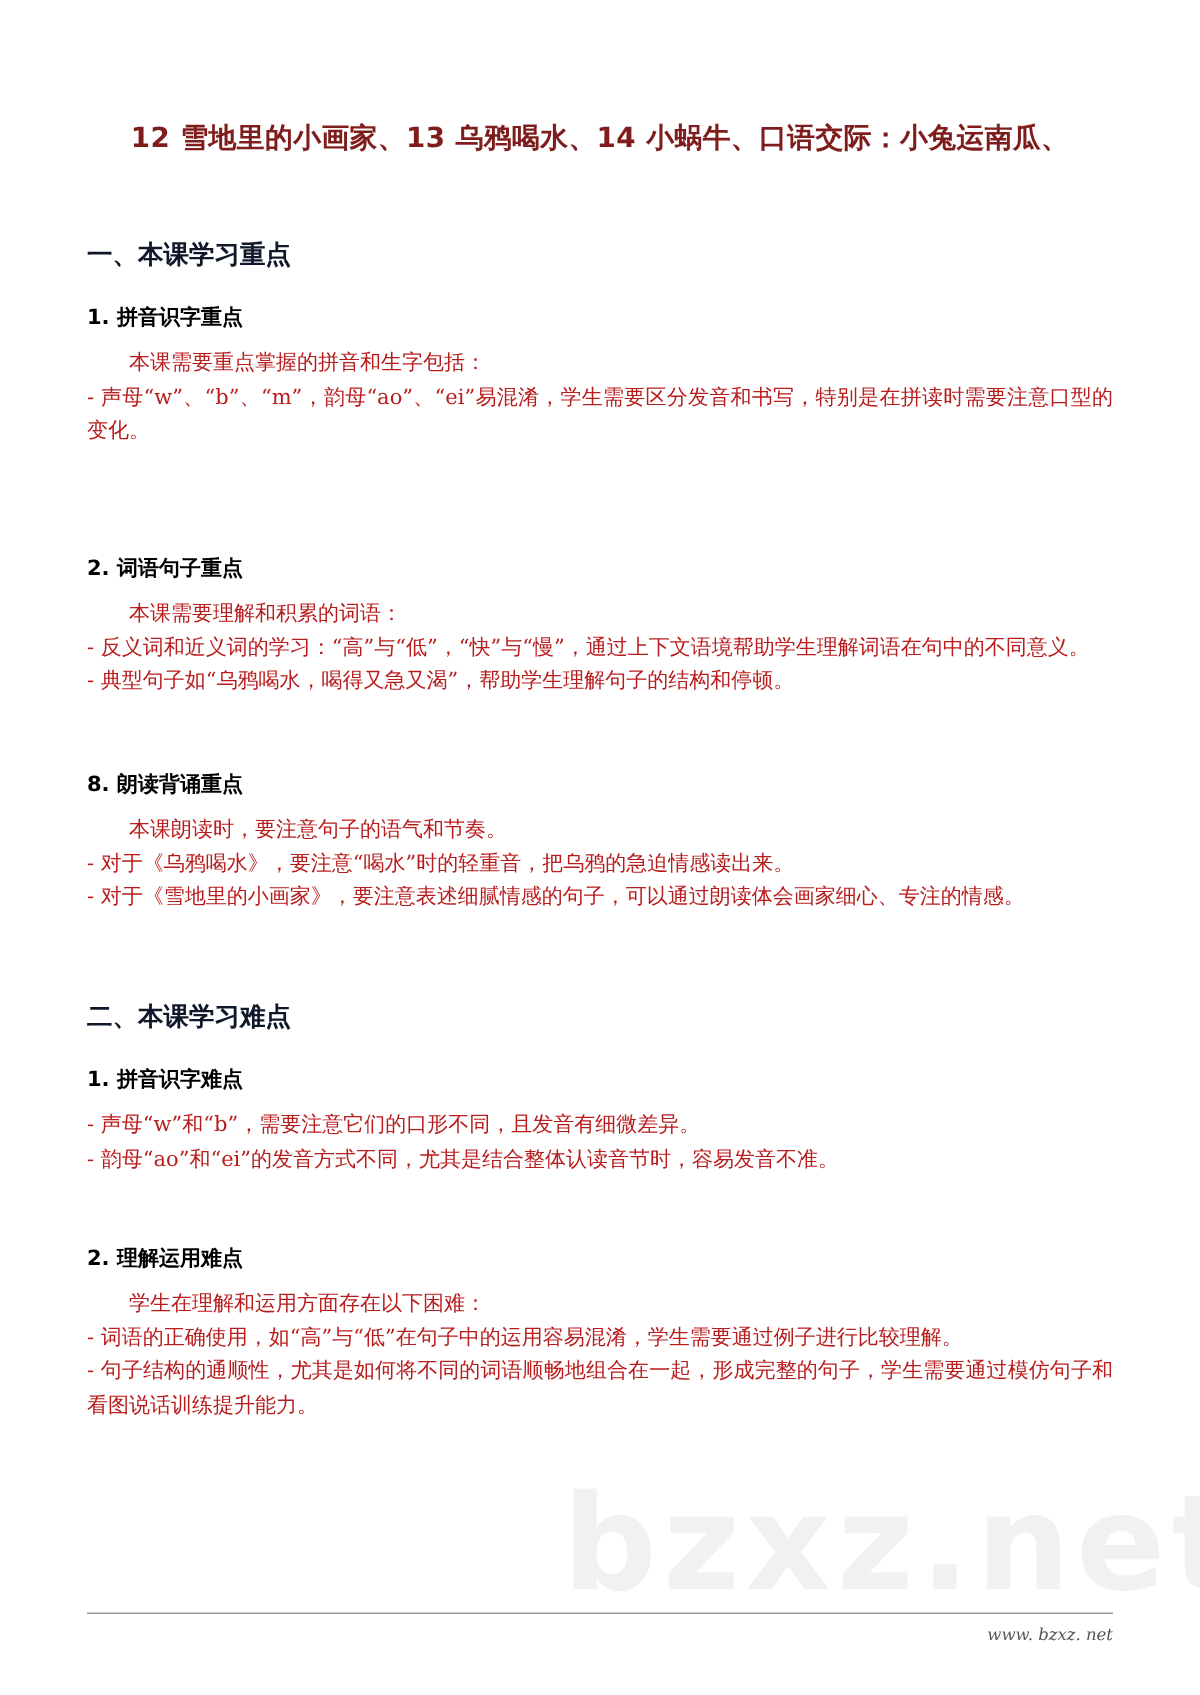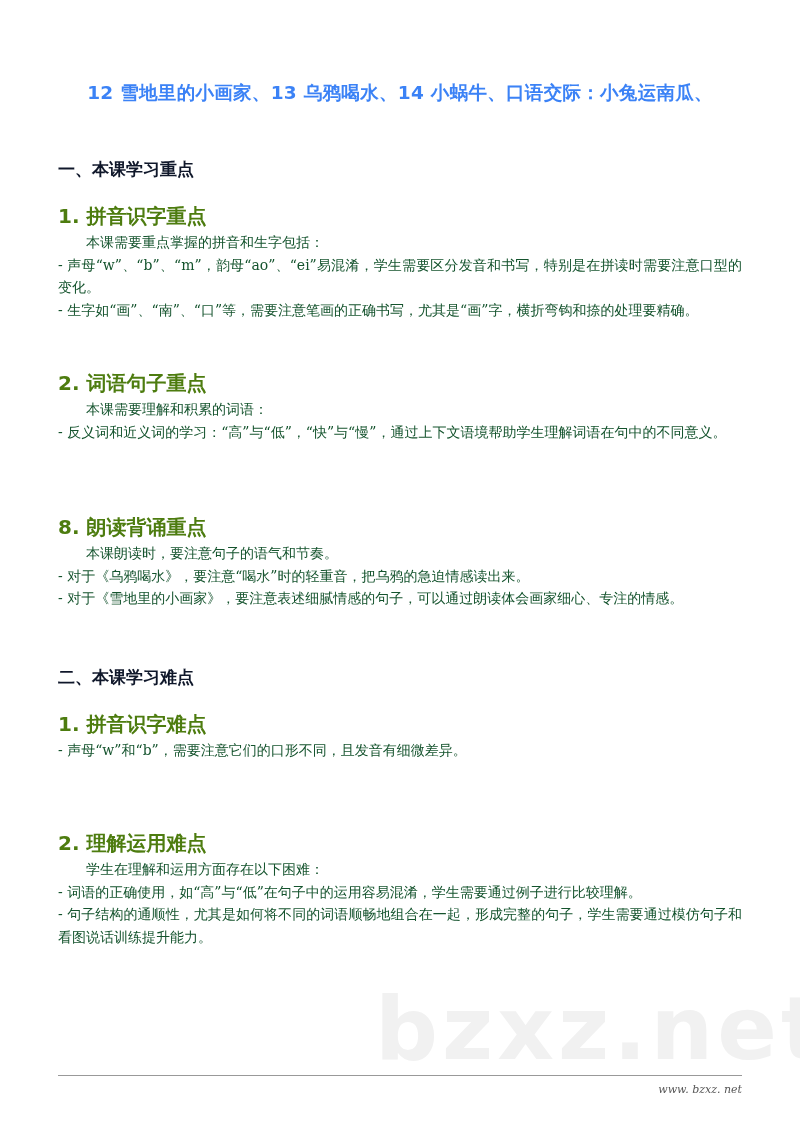--- a/index.html
+++ b/index.html
@@ -4,32 +4,32 @@
 <style>
   html, body { margin: 0; padding: 0; }
   body {
     width: 800px; height: 1130px; background: #ffffff; position: relative; overflow: hidden;
     font-family: "DejaVu Serif", "Liberation Serif", serif; color: #333;
   }
   .page { position: absolute; left: 58px; top: 0; width: 684px; }
   .title {
     position: absolute; left: 0; top: 76px; width: 684px; text-align: center;
     font-family: "DejaVu Sans", "Liberation Sans", sans-serif; font-weight: bold;
-    font-size: 18.5px; line-height: 33px; color: #3b82f6; letter-spacing: 0.3px;
+    font-size: 18.5px; line-height: 33px; color: #7f1d1d; letter-spacing: 0.3px;
   }
   .h1 {
     position: absolute; left: 0; font-family: "DejaVu Sans", "Liberation Sans", sans-serif;
     font-weight: bold; font-size: 17px; color: #0f172a;
   }
   .h2 {
     position: absolute; left: 0; font-family: "DejaVu Sans", "Liberation Sans", sans-serif;
-    font-weight: bold; font-size: 20px; color: #4d7c0f;
+    font-weight: bold; font-size: 14px; color: #000000;
   }
   .para {
-    position: absolute; left: 0; width: 684px; font-size: 14px; line-height: 22.5px; color: #14532d;
+    position: absolute; left: 0; width: 684px; font-size: 14px; line-height: 22.5px; color: #b91c1c;
     text-align: justify;
   }
   .para .indent { display: block; text-indent: 28px; }
   .para .item { display: block; }
   .watermark {
     position: absolute; left: 375px; top: 985px; font-family: "DejaVu Sans", "Liberation Sans", sans-serif;
     font-weight: bold; font-size: 88px; color: #f1f1f1; letter-spacing: 4px; line-height: 1;
   }
   .footer-rule { position: absolute; left: 58px; top: 1075px; width: 684px; height: 1px; background: #999; }
   .footer-url {
@@ -46,41 +46,42 @@
   <div class="title">
     <div>12 雪地里的小画家、13 乌鸦喝水、14 小蜗牛、口语交际：小兔运南瓜、</div>
   </div>
 
   <div class="h1" style="top:158px">一、本课学习重点</div>
 
   <div class="h2" style="top:203px">1. 拼音识字重点</div>
   <div class="para" style="top:231px">
     <span class="indent">本课需要重点掌握的拼音和生字包括：</span>
     <span class="item">- 声母“w”、“b”、“m”，韵母“ao”、“ei”易混淆，学生需要区分发音和书写，特别是在拼读时需要注意口型的变化。</span>
-    <span class="item">- 生字如“画”、“南”、“口”等，需要注意笔画的正确书写，尤其是“画”字，横折弯钩和捺的处理要精确。</span>
   </div>
 
   <div class="h2" style="top:370px">2. 词语句子重点</div>
   <div class="para" style="top:398px">
     <span class="indent">本课需要理解和积累的词语：</span>
     <span class="item">- 反义词和近义词的学习：“高”与“低”，“快”与“慢”，通过上下文语境帮助学生理解词语在句中的不同意义。</span>
+    <span class="item">- 典型句子如“乌鸦喝水，喝得又急又渴”，帮助学生理解句子的结构和停顿。</span>
   </div>
 
   <div class="h2" style="top:514px">8. 朗读背诵重点</div>
   <div class="para" style="top:542px">
     <span class="indent">本课朗读时，要注意句子的语气和节奏。</span>
     <span class="item">- 对于《乌鸦喝水》，要注意“喝水”时的轻重音，把乌鸦的急迫情感读出来。</span>
     <span class="item">- 对于《雪地里的小画家》，要注意表述细腻情感的句子，可以通过朗读体会画家细心、专注的情感。</span>
   </div>
 
   <div class="h1" style="top:666px">二、本课学习难点</div>
 
   <div class="h2" style="top:711px">1. 拼音识字难点</div>
   <div class="para" style="top:739px">
     <span class="item">- 声母“w”和“b”，需要注意它们的口形不同，且发音有细微差异。</span>
+    <span class="item">- 韵母“ao”和“ei”的发音方式不同，尤其是结合整体认读音节时，容易发音不准。</span>
   </div>
 
   <div class="h2" style="top:830px">2. 理解运用难点</div>
   <div class="para" style="top:858px">
     <span class="indent">学生在理解和运用方面存在以下困难：</span>
     <span class="item">- 词语的正确使用，如“高”与“低”在句子中的运用容易混淆，学生需要通过例子进行比较理解。</span>
     <span class="item">- 句子结构的通顺性，尤其是如何将不同的词语顺畅地组合在一起，形成完整的句子，学生需要通过模仿句子和看图说话训练提升能力。</span>
   </div>
 </div>
 

